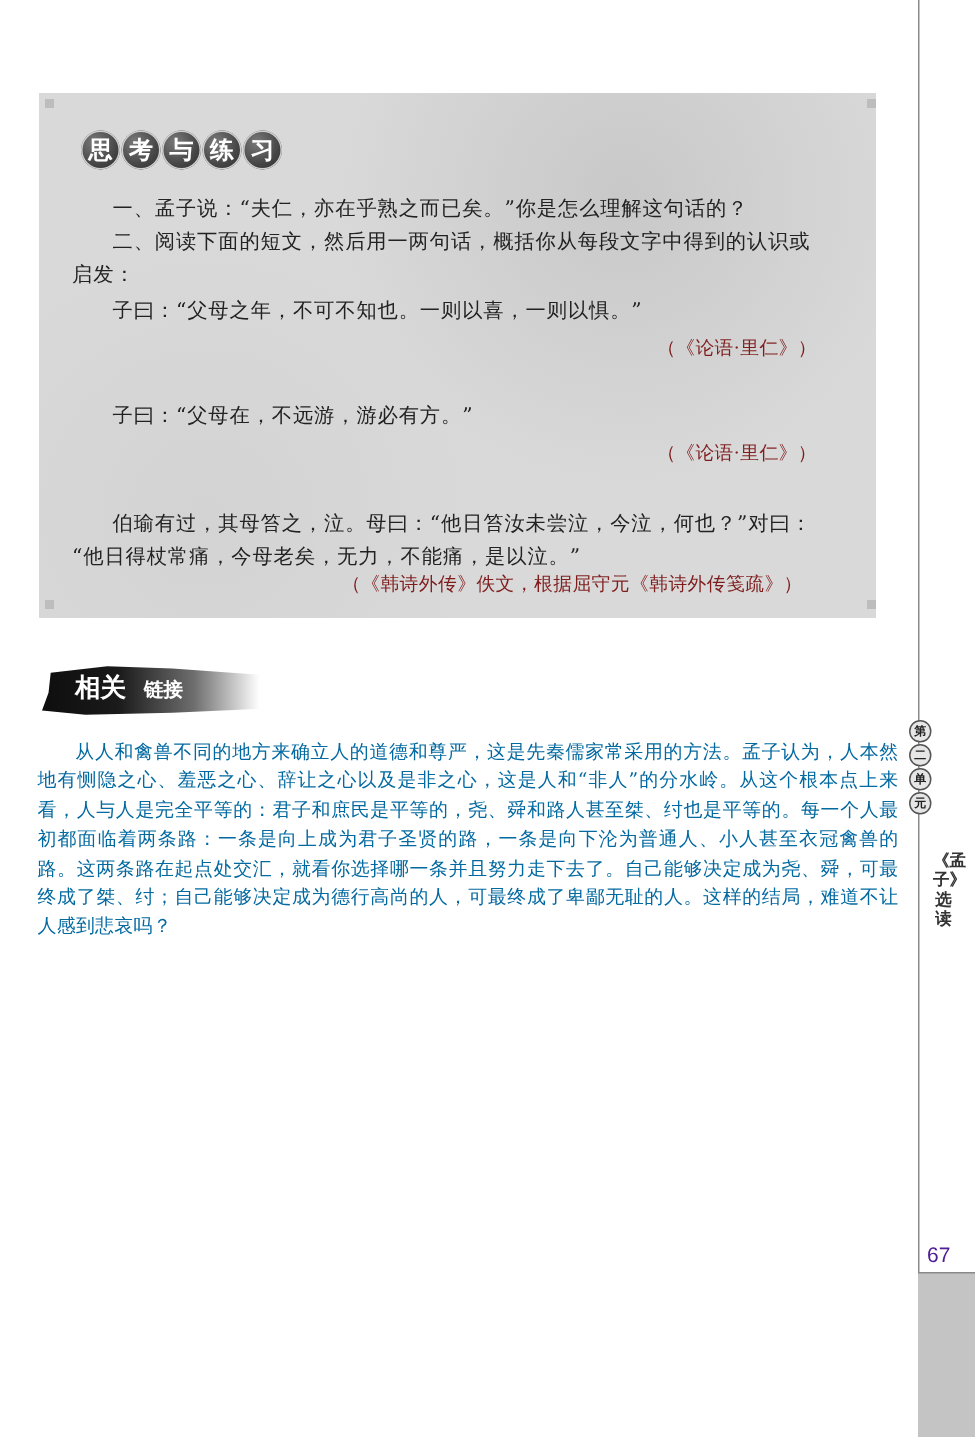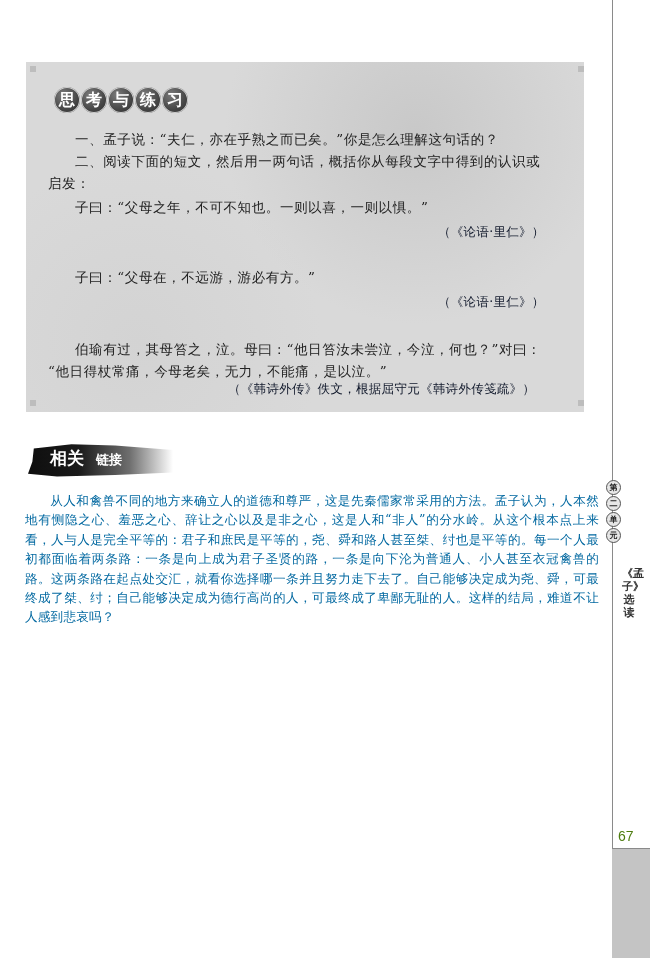--- a/index.html
+++ b/index.html
@@ -68,21 +68,21 @@
       width: 520px;
       font-size: 13.5px;
       line-height: 22px;
       letter-spacing: 0.6px;
       color: #222;
     }
     .indent { text-indent: 2em; }
     .cite {
       position: absolute;
       font-size: 12.5px;
-      color: #0f172a;
+      color: #7f1d1d;
       letter-spacing: 0.3px;
     }
     .related-banner {
       position: absolute;
       left: 28px;
       top: 442px;
       width: 145px;
       height: 36px;
       background: linear-gradient(90deg, #0e0e0e 0%, #1a1a1a 35%, #6e6e6e 70%, rgba(255,255,255,0) 100%);
       clip-path: polygon(4% 18%, 30% 6%, 60% 10%, 100% 22%, 100% 85%, 60% 92%, 20% 96%, 0% 88%, 3% 55%);
@@ -141,21 +141,21 @@
       color: #333;
       text-align: center;
       word-break: break-all;
     }
     .page-number {
       position: absolute;
       left: 618px;
       top: 828px;
       font-family: "Liberation Sans", "DejaVu Sans", sans-serif;
       font-size: 14px;
-      color: #4d7c0f;
+      color: #4c1d95;
     }
     .grey-tab {
       position: absolute;
       left: 612px;
       top: 848px;
       width: 38px;
       height: 110px;
       background: #c4c4c4;
       border-top: 1px solid #8a8a8a;
     }

